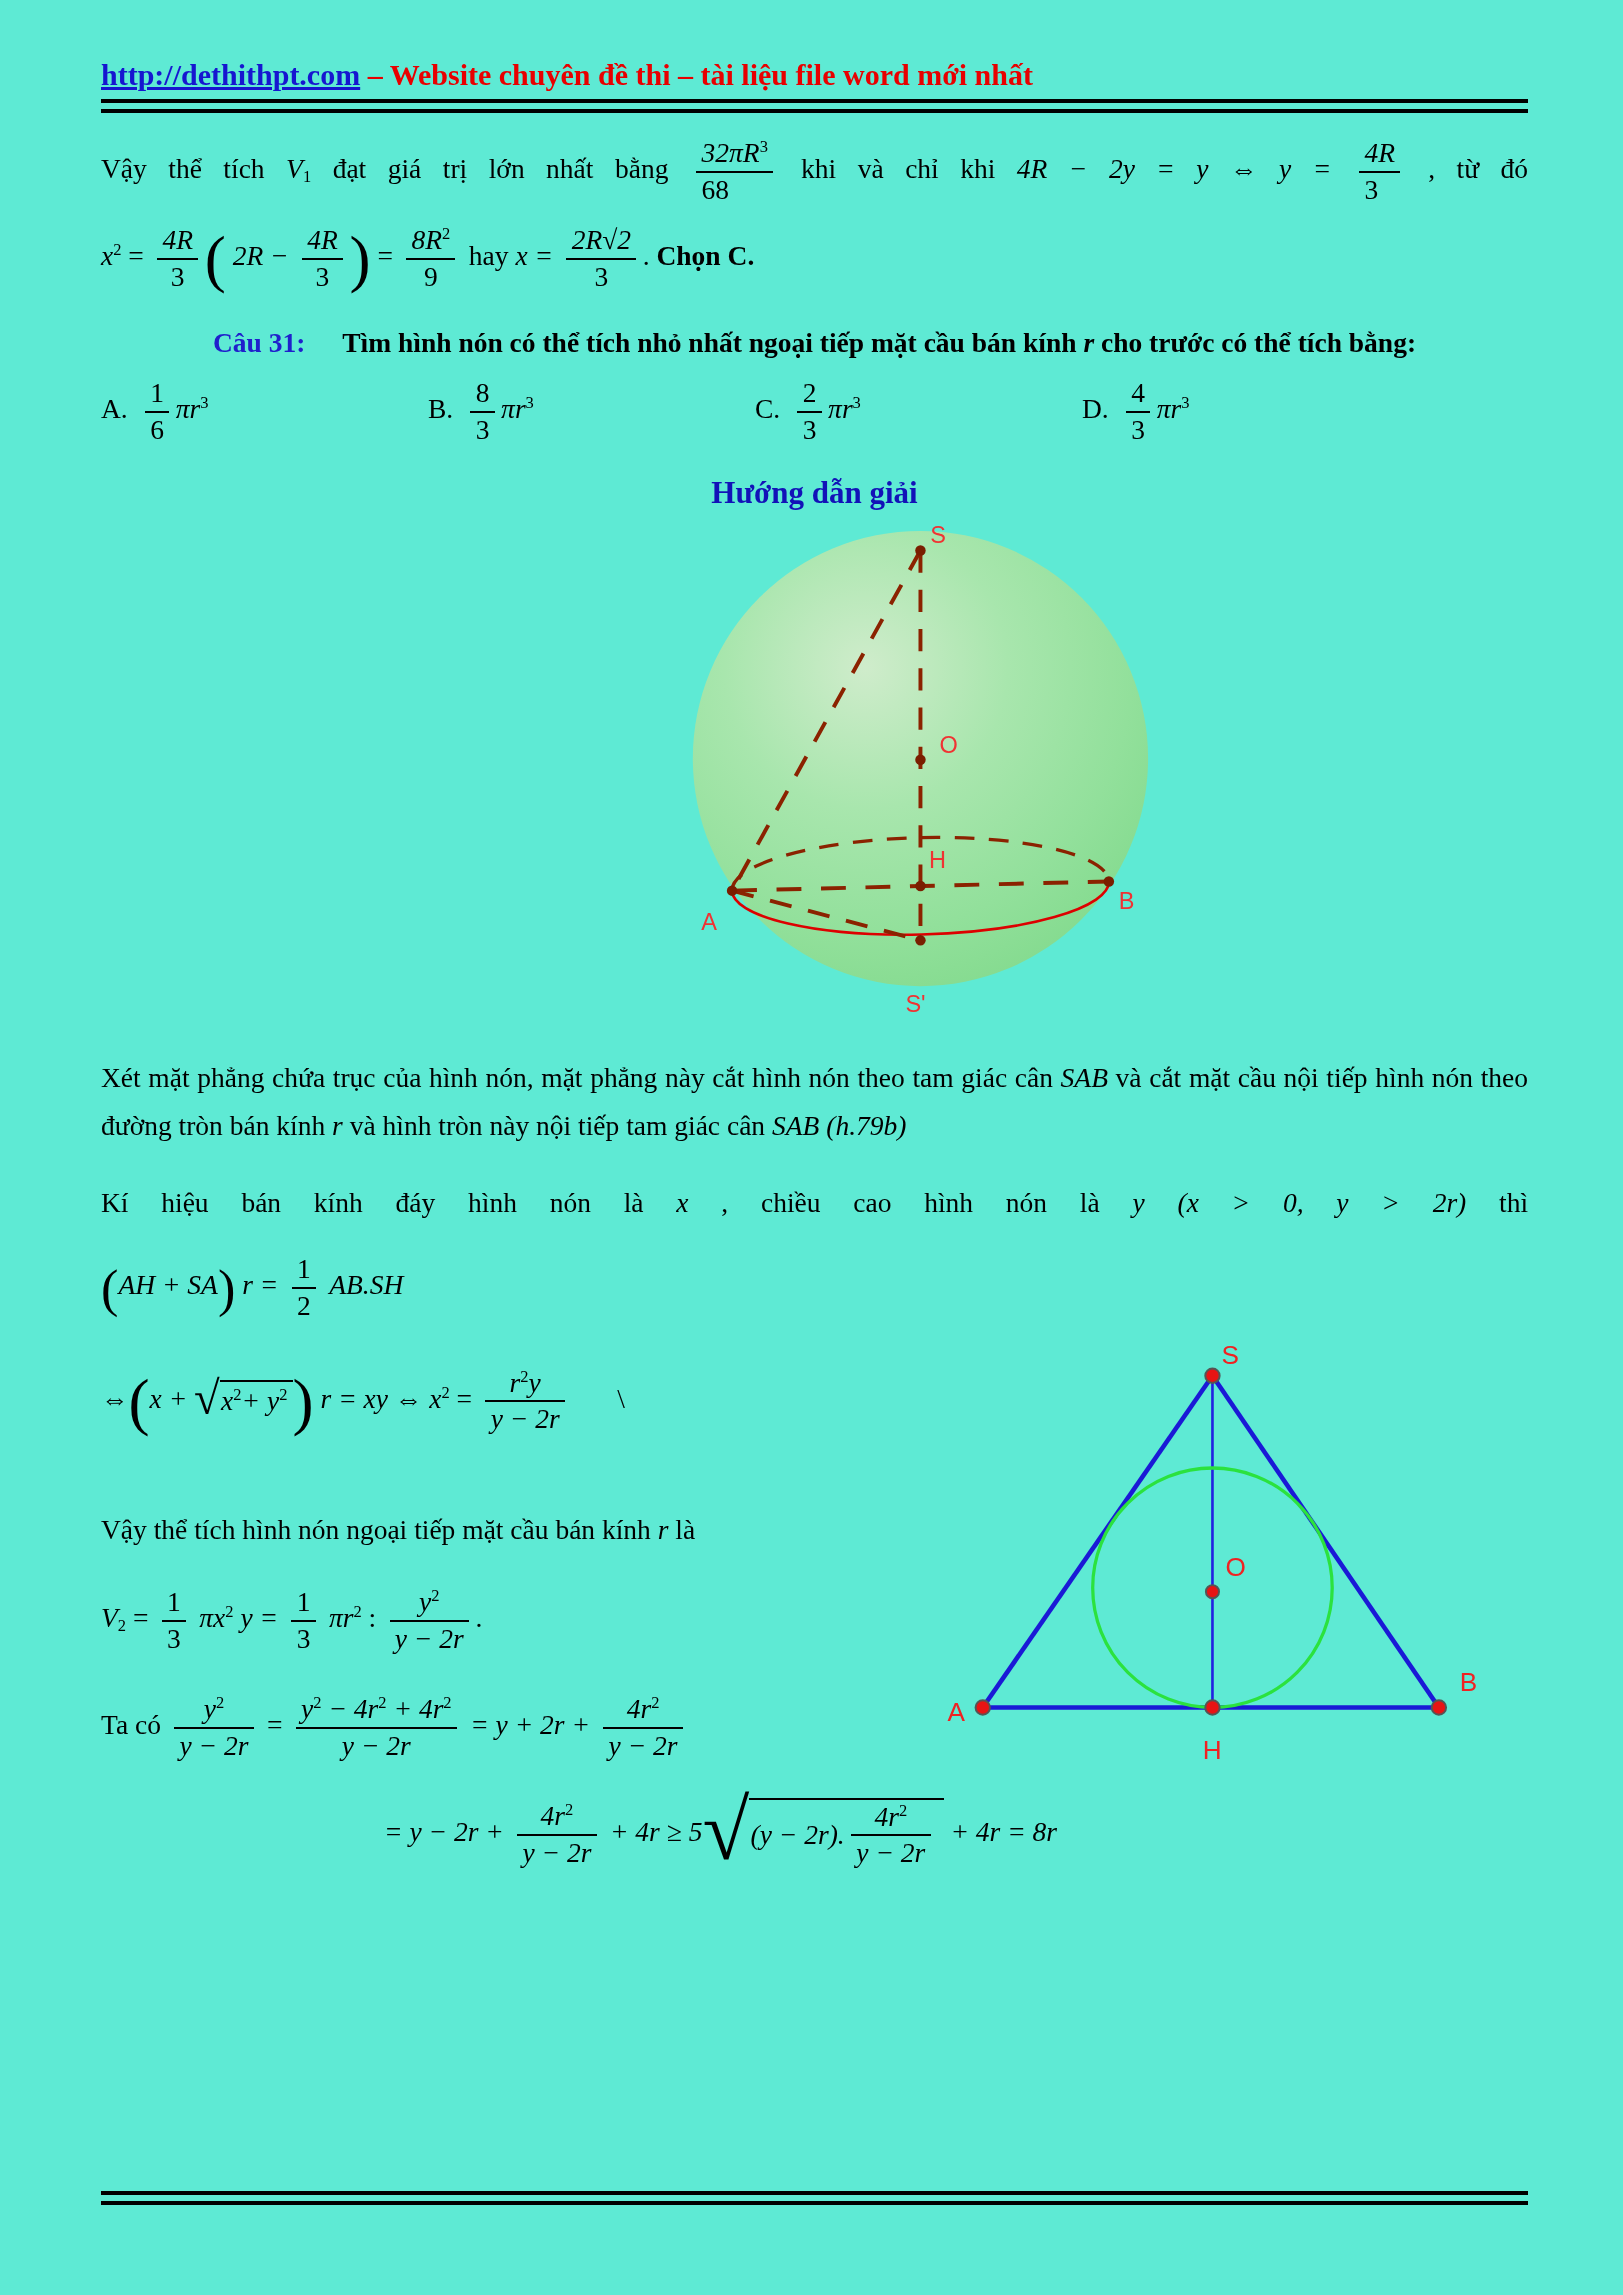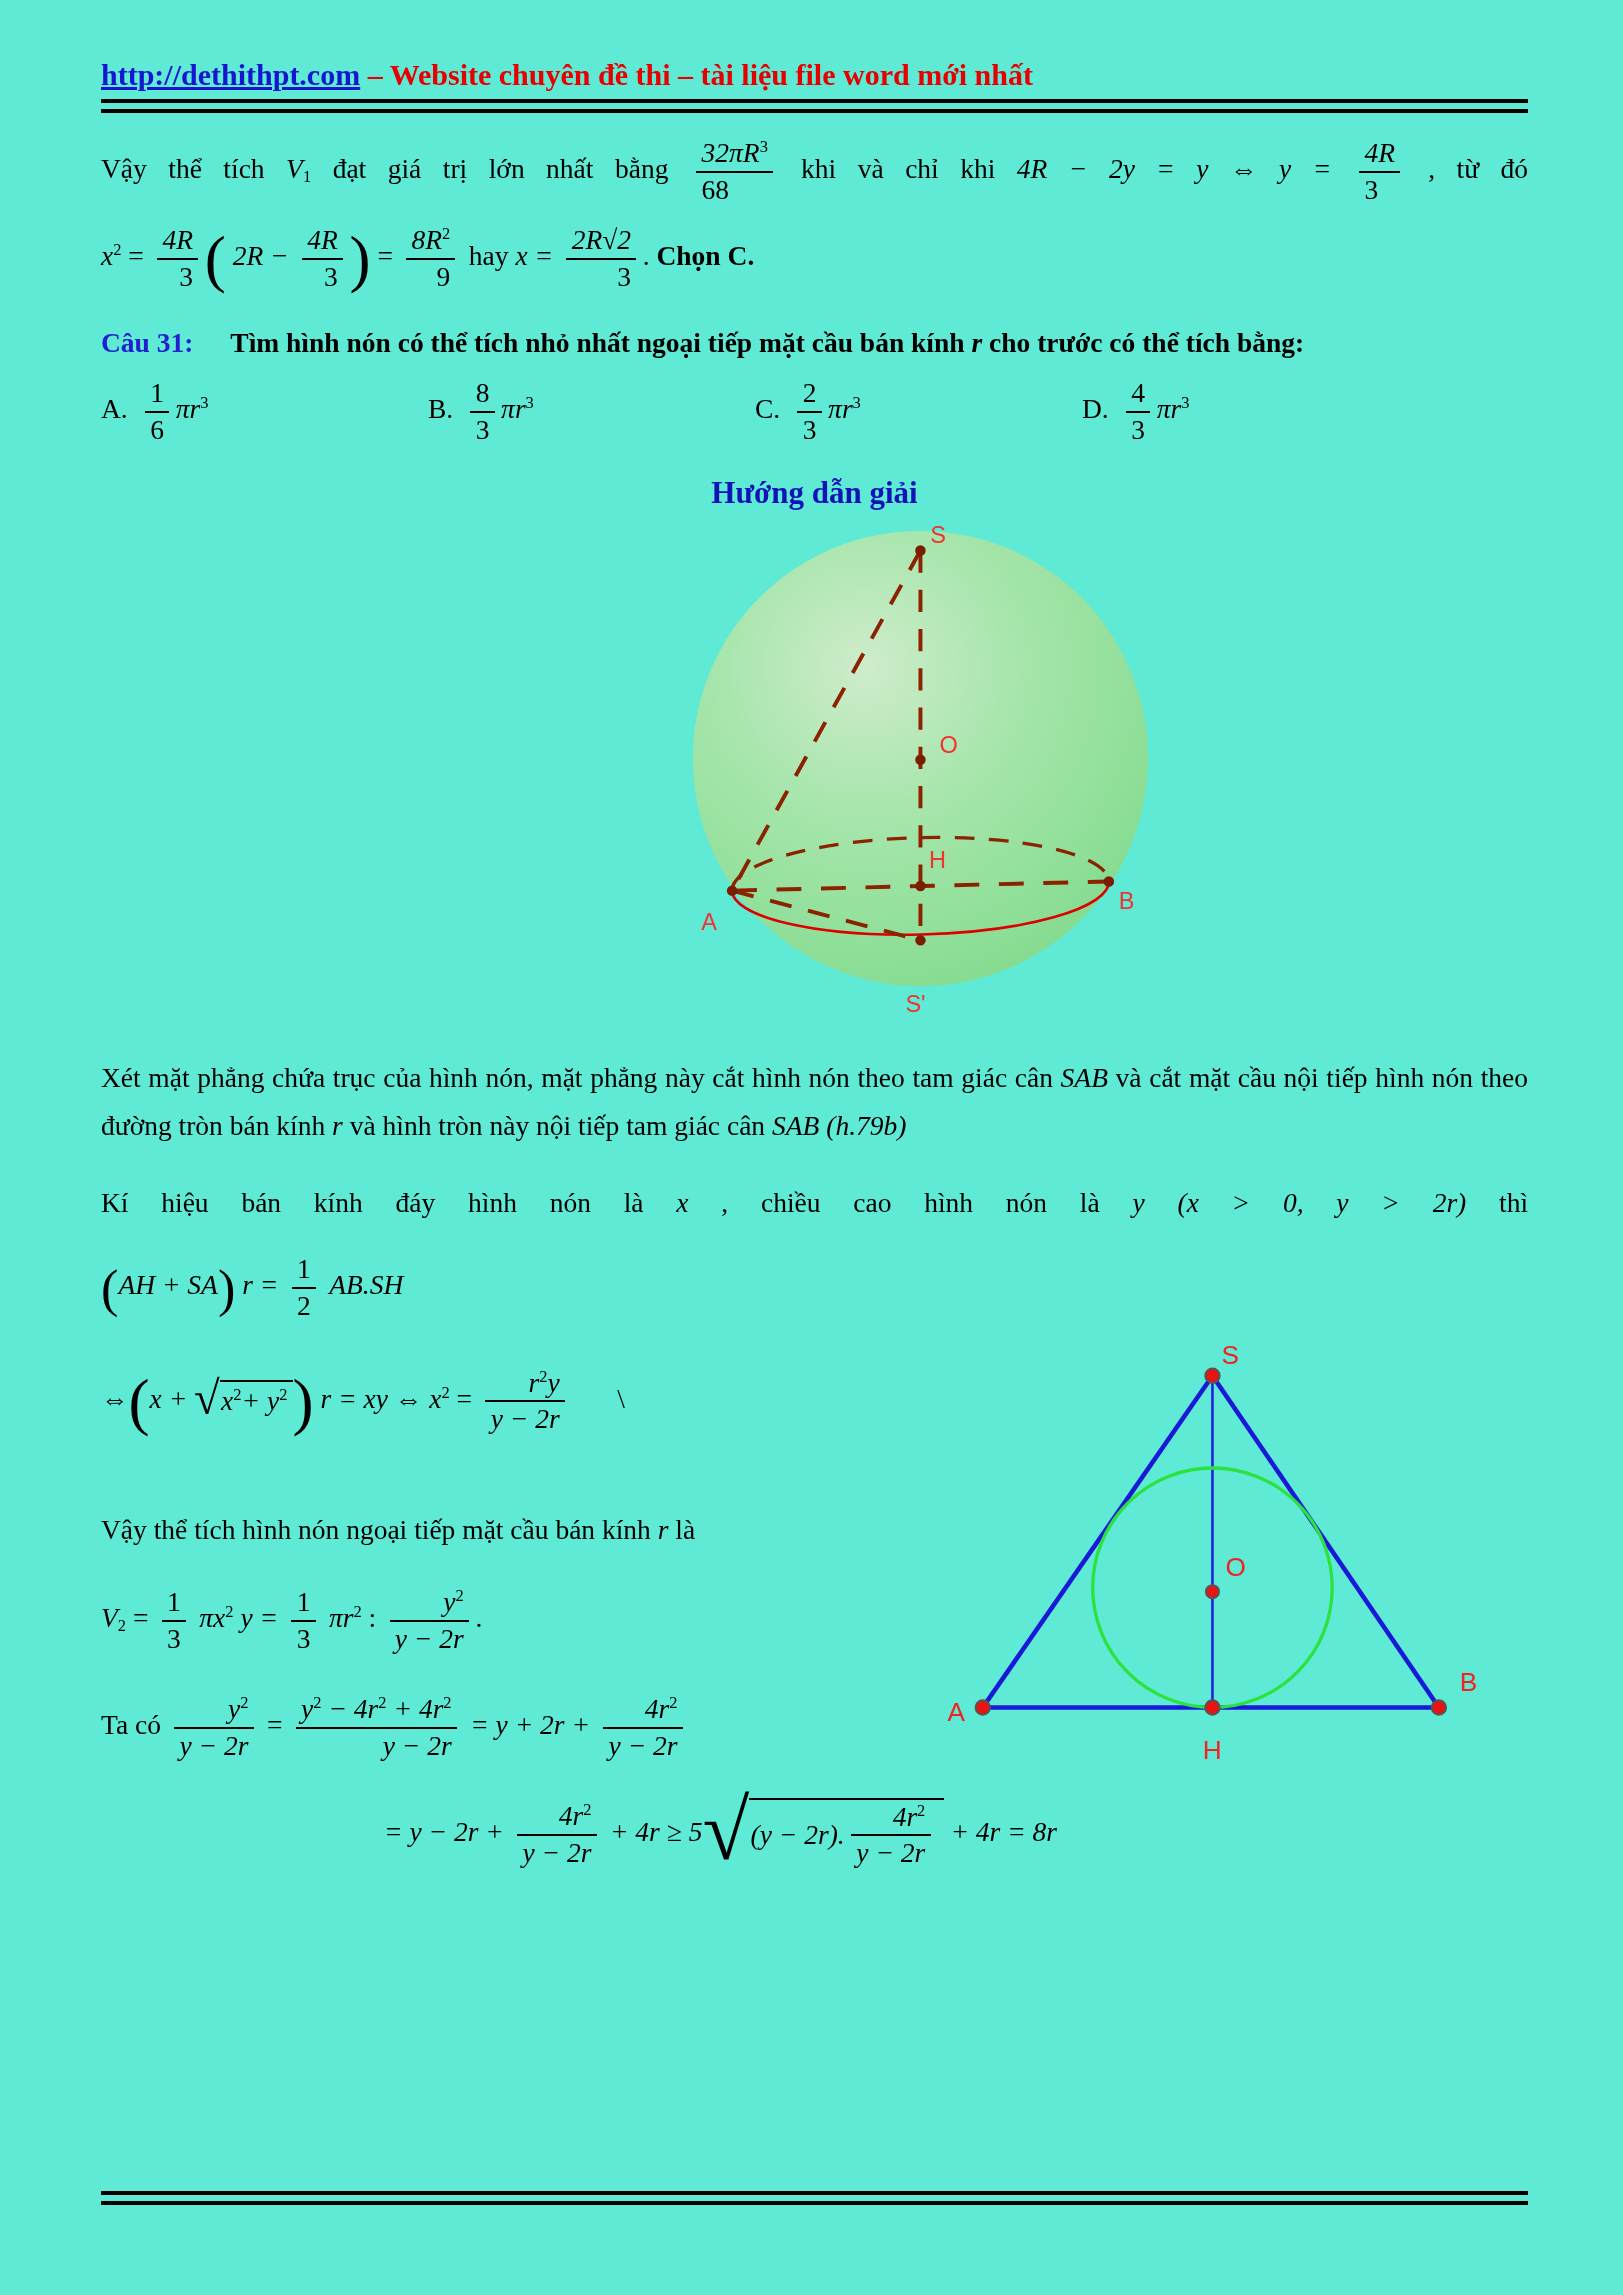--- a/index.html
+++ b/index.html
@@ -14,21 +14,21 @@
   .hdr{font-size:30px;font-weight:bold;white-space:nowrap;}
   .hdr a{color:#1616d0;text-decoration:underline;}
   .hdr .tag{color:#e80000;}
   .rule2{margin-top:6.5px;height:6.5px;border-top:4.6px solid #000;border-bottom:4.6px solid #000;}
   .rule2.footer{position:absolute;left:101px;top:2184px;width:1427px;}
 
   
   .mi{font-style:italic;}
   .sup{font-size:.6em;vertical-align:.62em;line-height:0;}
   .sub{font-size:.6em;vertical-align:-.25em;line-height:0;}
-  .frac{display:inline-block;vertical-align:middle;text-align:right;margin:0 6.5px;line-height:1.12;}
+  .frac{display:inline-block;vertical-align:middle;text-align:center;margin:0 6.5px;line-height:1.12;}
   .frac .n{display:block;border-bottom:2.6px solid #000;padding:0 5.2px 2px;}
   .frac .d{display:block;padding:2px 5.2px 0;}
   .bigp{font-size:1.9em;vertical-align:middle;line-height:0;font-weight:400;}
   .bigp.xl{font-size:2.3em;}
   .sqrt{display:inline-flex;align-items:flex-start;vertical-align:middle;}
   .sqrt .rsign{font-size:1.7em;line-height:.9;transform:translateY(-2.6px);}
   .sqrt .rbody{border-top:2.6px solid #000;padding:2.6px 5.2px 0 1.3px;display:inline-block;}
   .sqrt.big .rsign{font-size:3.1em;line-height:.85;transform:translateY(-3.9px);}
   .sqrt.big .rbody{display:inline-flex;align-items:center;padding:1.3px 6.5px 0 1.3px;}
 
@@ -97,21 +97,21 @@
       </span>
       <span>hay</span>
       <span class="mi">x =</span>
       <span class="frac">
         <span class="n mi">2R√2</span>
         <span class="d">3</span>
       </span><span>.</span>
       <b>Chọn C.</b>
     </div>
 
-    <div class="fline" style="margin-top:34px;">
+    <div class="fline" style="margin-top:34px;text-align:center;">
       <span class="q-label">Câu 31:</span>
       <span class="q-text">
         <span>Tìm hình nón có thể tích nhỏ nhất ngoại tiếp mặt cầu bán kính</span>
         <span class="mi">r</span>
         <span>cho trước có thể tích bằng:</span>
       </span>
     </div>
 
     <div class="options">
       <span class="opt">

